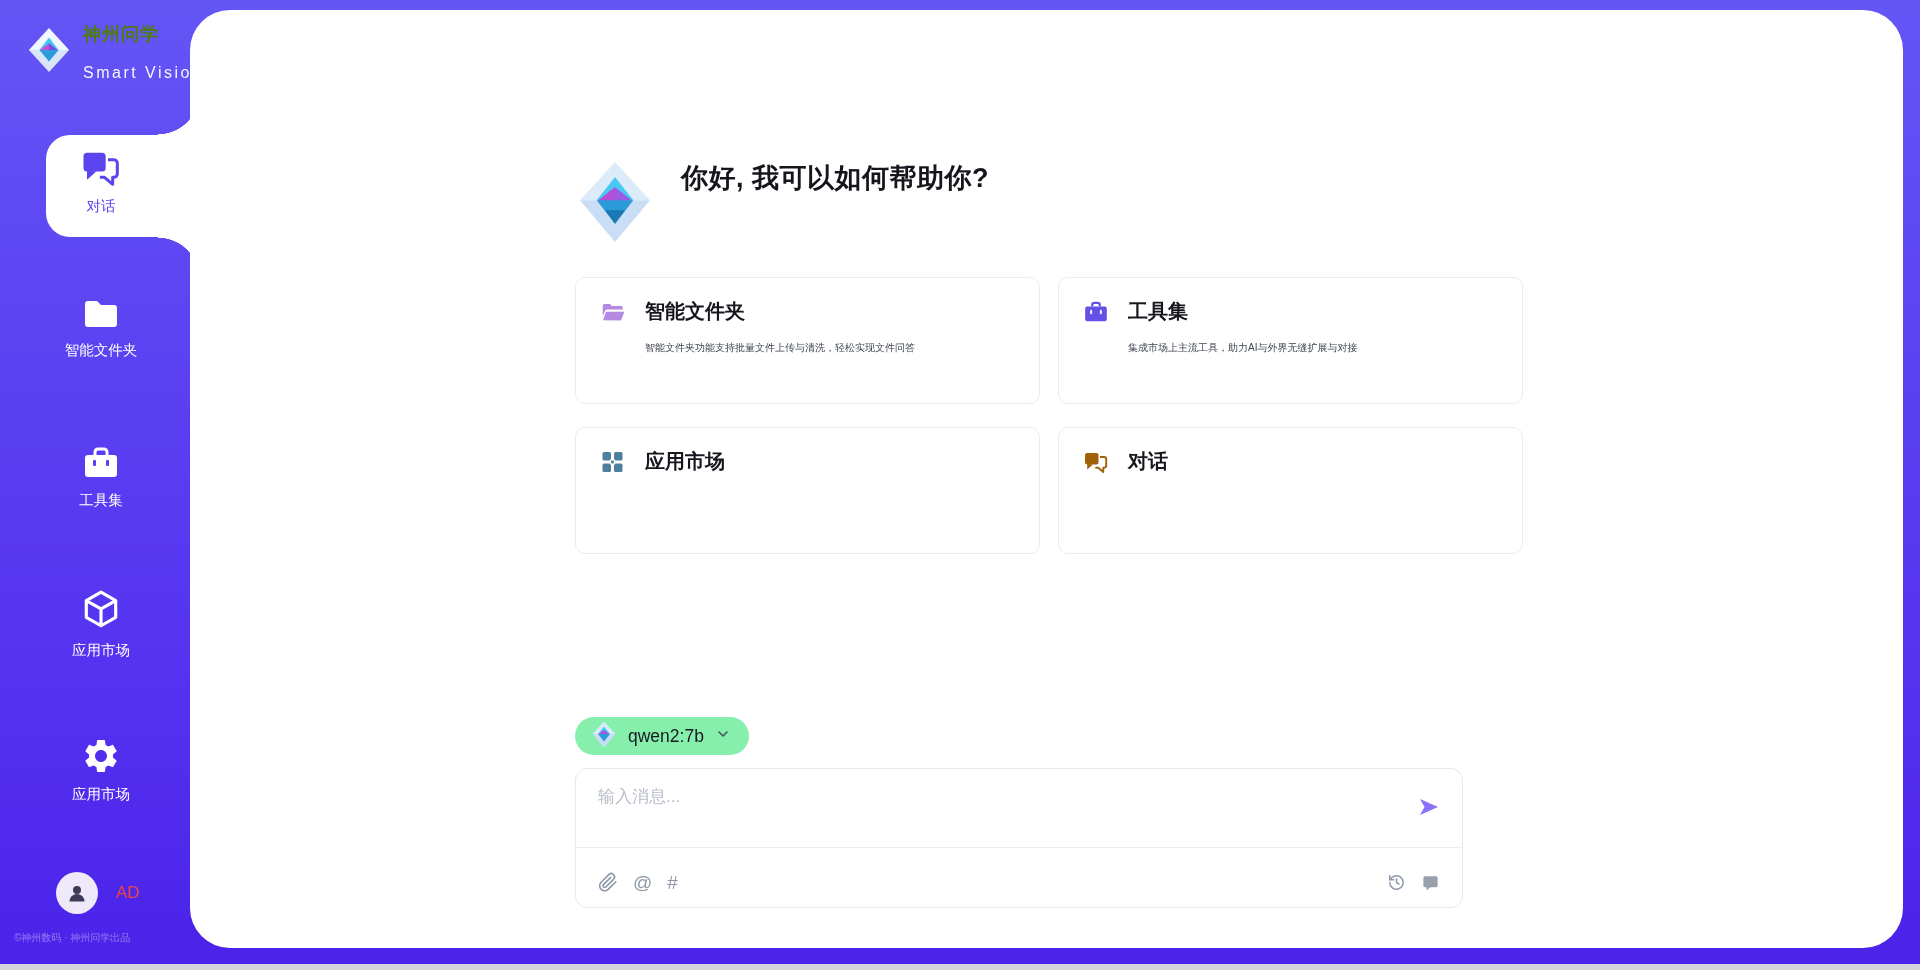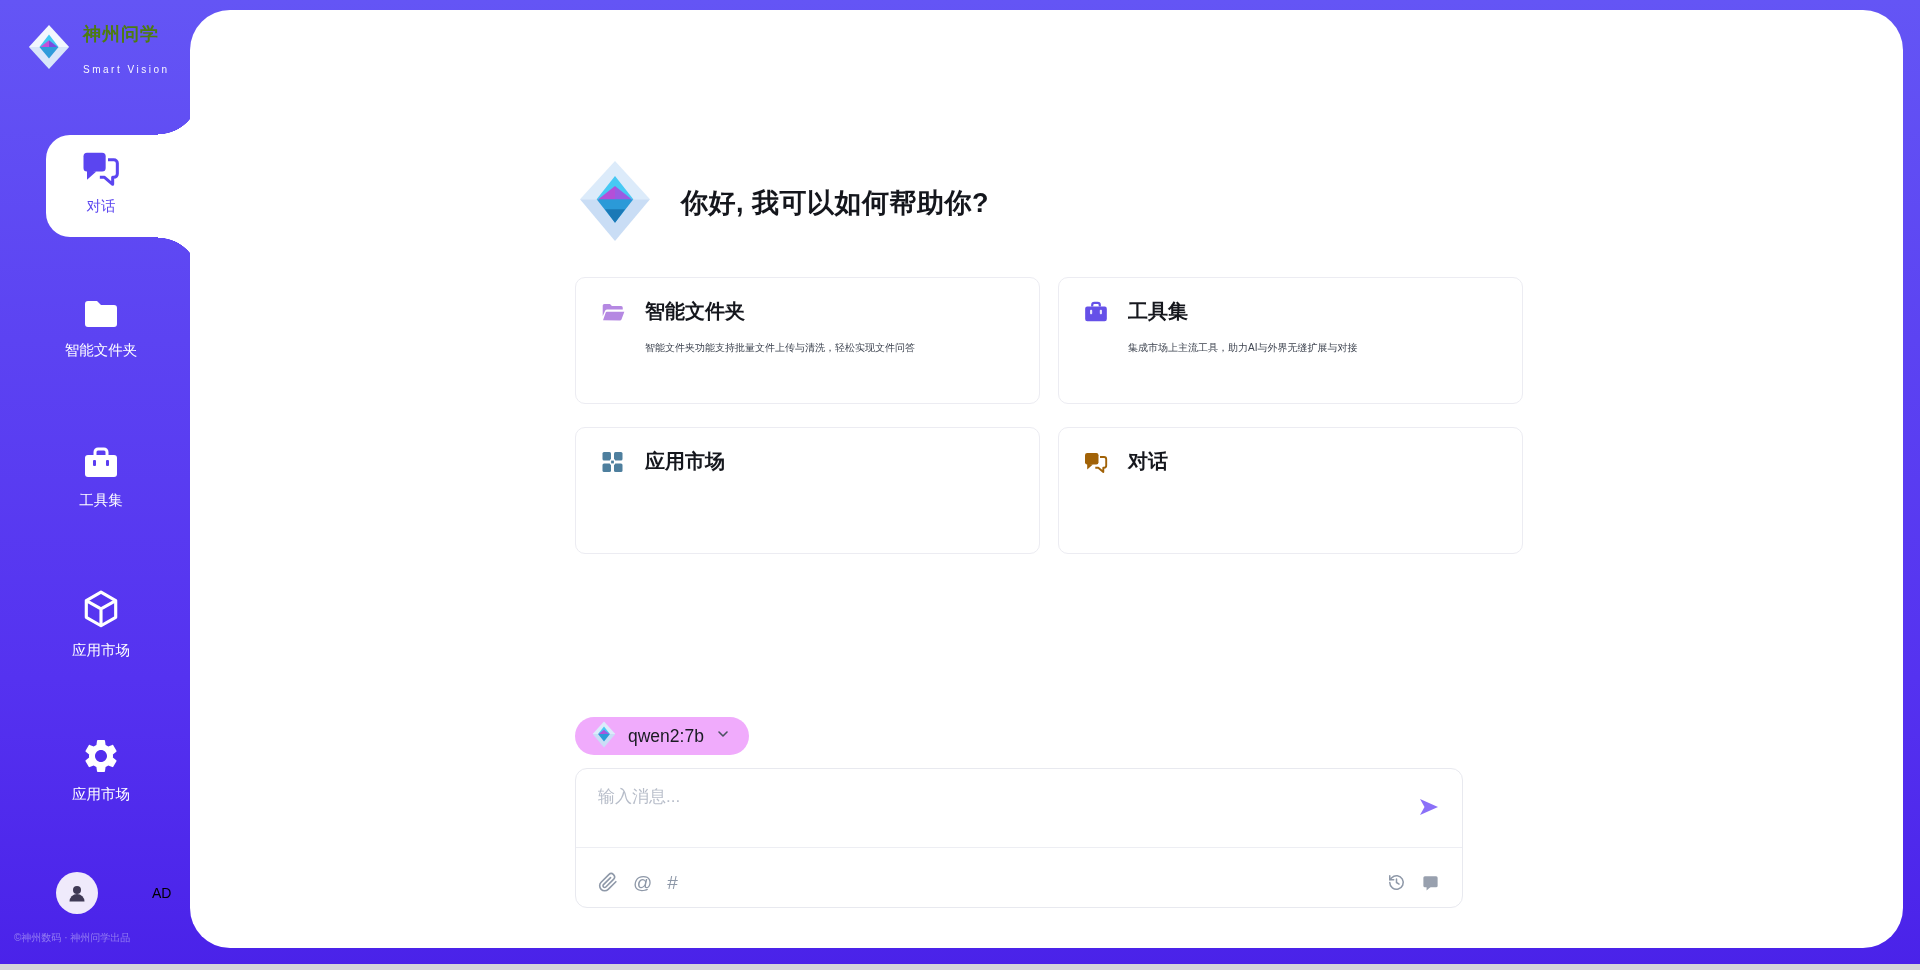--- a/index.html
+++ b/index.html
@@ -18,46 +18,46 @@
     position:absolute; left:46px; top:135px; width:160px; height:102px;
     background:#fff; border-radius:24px 0 0 24px;
   }
   .crescent{ position:absolute; left:158px; width:46px; height:42px; }
   .crescent.top{ top:93px;  background:radial-gradient(circle 42px at 0 0, transparent 41px, #fff 41.5px); }
   .crescent.bot{ top:237px; background:radial-gradient(circle 42px at 0 100%, transparent 41px, #fff 41.5px); }
 
   
   .brand{ position:absolute; left:26px; top:22px; display:flex; align-items:center; gap:11px; }
   .brand-name{ color:#4d7c0f; font-size:18px; font-weight:bold; letter-spacing:1px; }
-  .brand-sub{ color:rgba(255,255,255,.95); font-size:10px; letter-spacing:2.5px; margin-top:18px;text-align:right; }
+  .brand-sub{ color:rgba(255,255,255,.95); font-size:16px; letter-spacing:2.5px; margin-top:18px;text-align:right; }
   .nav-item{ position:absolute; left:40px; width:122px; text-align:center; cursor:pointer; }
   .nav-item .nicon{ display:inline-block; }
   .nav-item .nlabel{ display:block; margin-top:5px; font-size:14.5px; color:#fff; }
   .nav-item.active .nlabel{ color:#5b45f0; }
   .user-row{ position:absolute; left:56px; top:872px; display:flex; align-items:center; gap:18px; cursor:pointer; }
   .avatar{ width:42px; height:42px; border-radius:50%; background:#efeafb; display:flex; align-items:center; justify-content:center; }
-  .user-name{ color:#000000; font-size:14px;margin-left:36px; }
+  .user-name{ color:#ef4444; font-size:17px; }
   .side-footer{ position:absolute; left:14px; top:931px; width:190px; color:rgba(255,255,255,.38); font-size:10px; white-space:nowrap; }
 
   
   .bottom-edge{ position:absolute; left:0; top:964px; width:1920px; height:6px; background:#d4d5da; }
 
   
-  .greeting{ position:absolute; left:575px; top:160px; display:flex; align-items:center; gap:26px; height:86px; }
+  .greeting{ position:absolute; left:575px; top:160px; display:flex; align-items:flex-start; gap:26px; height:86px; }
   .greeting h1{ font-size:27px; font-weight:bold; color:#14161c; letter-spacing:.5px; }
   .cards{ position:absolute; left:575px; top:277px; width:948px; display:grid;
           grid-template-columns:465px 465px; grid-auto-rows:127px; column-gap:18px; row-gap:23px; }
   .card{ background:#fff; border:1px solid #ececf2; border-radius:10px; padding:20px 28px 0 24px;
          display:flex; gap:19px; cursor:pointer; }
   .card-title{ font-size:20px; font-weight:bold; color:#15171d; margin-bottom:9px; }
   .card-desc{ font-size:10px; color:#3e4450; line-height:28px; max-width:358px; }
   .cicon{ flex:0 0 26px; margin-top:2px; }
 
   .model-pill{ position:absolute; left:575px; top:717px; height:38px; display:inline-flex; align-items:center;
-               gap:11px; padding:0 18px 0 16px; background:#f0abfc; border-radius:19px; cursor:pointer; }
+               gap:11px; padding:0 18px 0 16px; background:#86efac; border-radius:19px; cursor:pointer; }
   .model-name{ font-size:17.5px; color:#191b22; }
 
   .composer{ position:absolute; left:575px; top:768px; width:888px; height:140px; background:#fff;
              border:1px solid #e8e9ef; border-radius:12px; }
   .composer textarea{ position:absolute; left:22px; top:16px; width:860px; height:58px; border:none; outline:none;
              resize:none; font-family:inherit; font-size:17px; color:#1f2430; background:transparent; }
   .composer textarea::placeholder{ color:#b7bdc9; }
   .send-btn{ position:absolute; right:20px; top:26px; width:26px; height:26px; border:none; background:transparent; cursor:pointer; }
   .composer-divider{ position:absolute; left:0; top:78px; width:100%; height:1px; background:#edeef3; }
   .tools-row{ position:absolute; left:22px; right:22px; top:97px; height:32px; display:flex;

